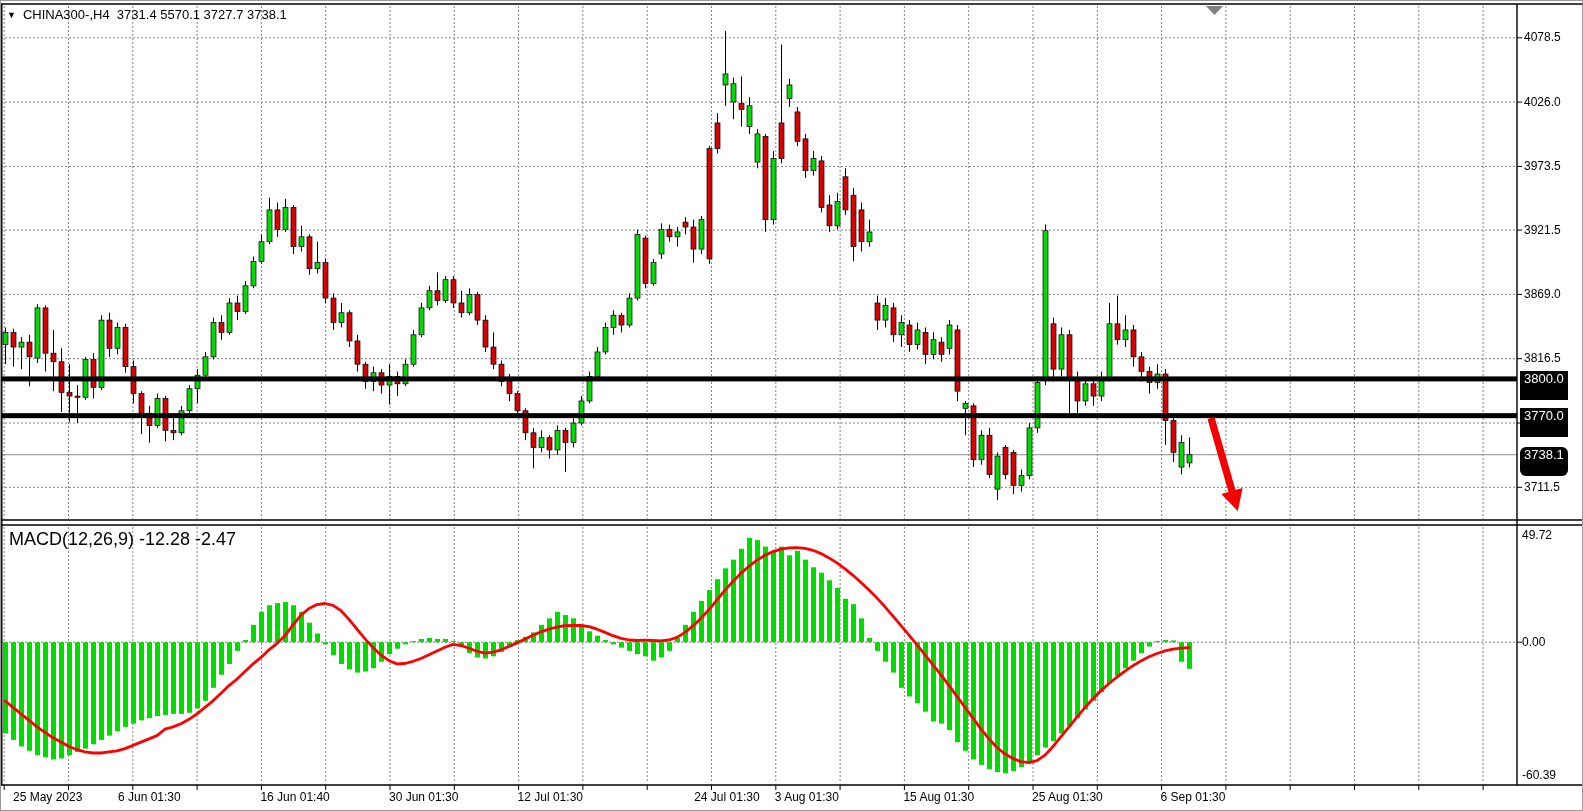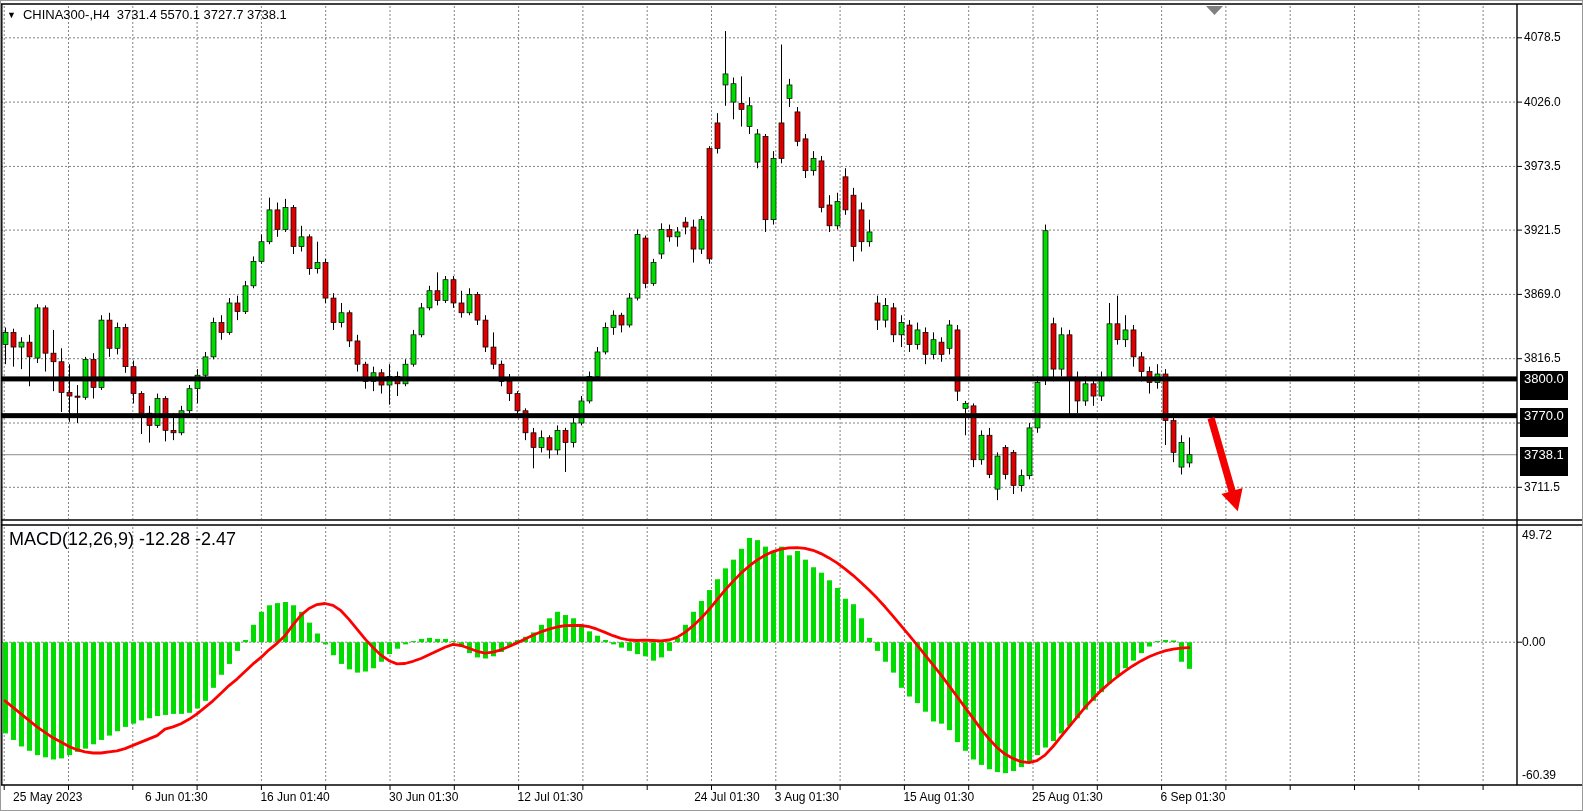--- a/index.html
+++ b/index.html
@@ -608,30 +608,30 @@
       <div class="axis-label" style="left: 1523px; top: 29.3024px;">4078.5</div>
       <div class="axis-label" style="left: 1523px; top: 93.6044px;">4026.0</div>
       <div class="axis-label" style="left: 1523px; top: 157.906px;">3973.5</div>
       <div class="axis-label" style="left: 1523px; top: 221.596px;">3921.5</div>
       <div class="axis-label" style="left: 1523px; top: 285.898px;">3869.0</div>
       <div class="axis-label" style="left: 1523px; top: 350.2px;">3816.5</div>
       <div class="axis-label" style="left: 1523px; top: 414.502px;">3764.0</div>
       <div class="axis-label" style="left: 1523px; top: 478.804px;">3711.5</div>
       <div class="price-badge" style="top: 370.409px;">3800.0</div>
       <div class="price-badge" style="top: 407.153px;">3770.0</div>
-      <div class="price-badge" style="top: 446.224px;">3738.1</div>
+      <div class="price-badge" style="top: 446.224px; border-radius: 6px;">3738.1</div>
     </div>
   <div id="macd-axis">
       <div class="axis-label" style="left: 1521px; top: 527px;">49.72</div>
       <div class="axis-label" style="left: 1521px; top: 633.7px;">0.00</div>
       <div class="axis-label" style="left: 1521px; top: 767px;">-60.39</div>
     </div>
   <div id="time-axis">
       <div class="axis-label" style="left: 12px; top: 789px;">25 May 2023</div>
-      <div class="axis-label" style="left: 144px; top: 789px;">6 Jun 01:30</div>
+      <div class="axis-label" style="left: 117px; top: 789px;">6 Jun 01:30</div>
       <div class="axis-label" style="left: 259.4px; top: 789px;">16 Jun 01:40</div>
       <div class="axis-label" style="left: 388px; top: 789px;">30 Jun 01:30</div>
       <div class="axis-label" style="left: 516.6px; top: 789px;">12 Jul 01:30</div>
       <div class="axis-label" style="left: 645.2px; top: 789px; margin-left: 48px;">24 Jul 01:30</div>
       <div class="axis-label" style="left: 773.8px; top: 789px;">3 Aug 01:30</div>
       <div class="axis-label" style="left: 902.4px; top: 789px;">15 Aug 01:30</div>
       <div class="axis-label" style="left: 1031px; top: 789px;">25 Aug 01:30</div>
       <div class="axis-label" style="left: 1159.6px; top: 789px;">6 Sep 01:30</div>
     </div>
 </div>

